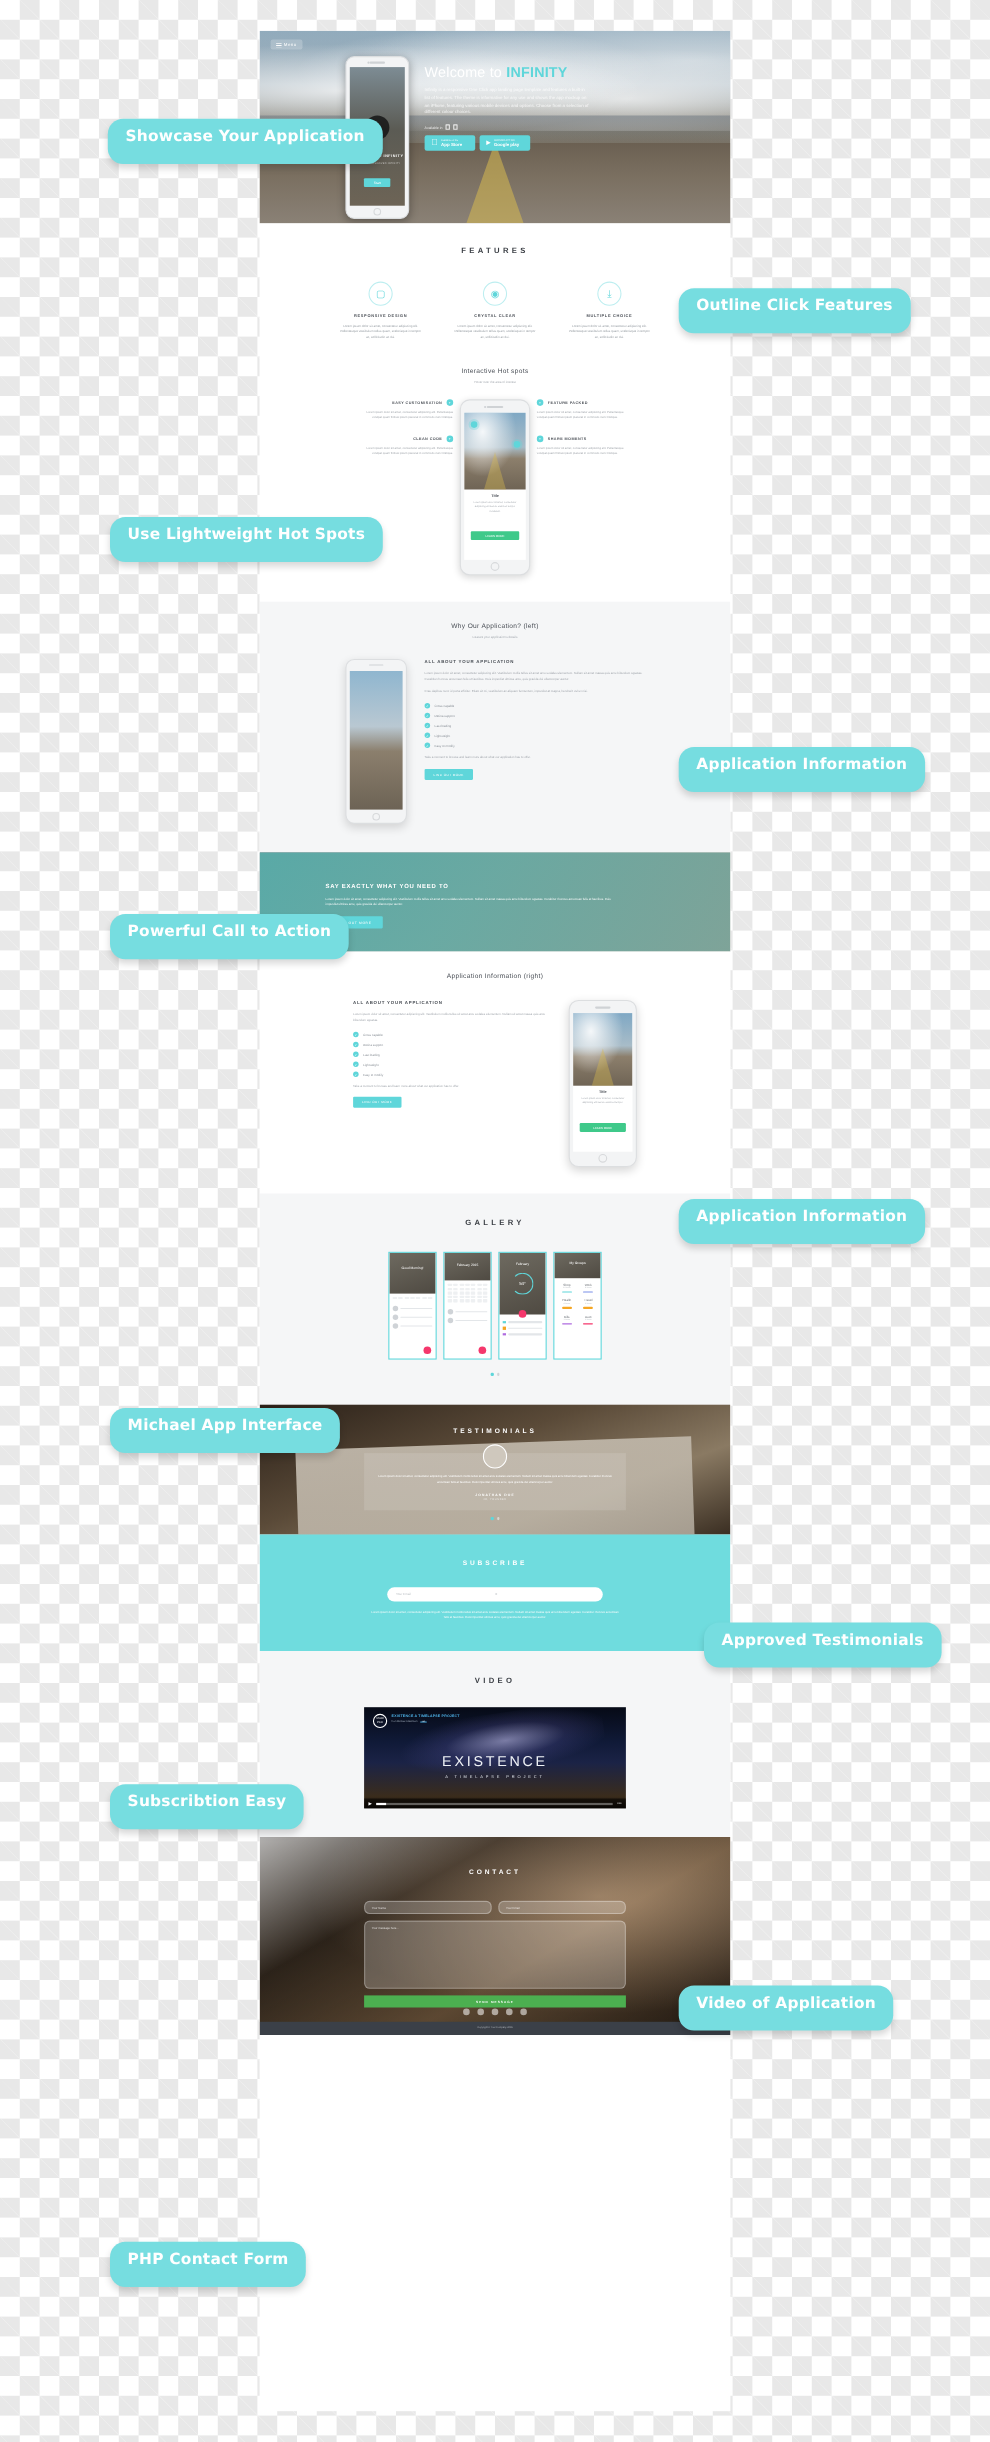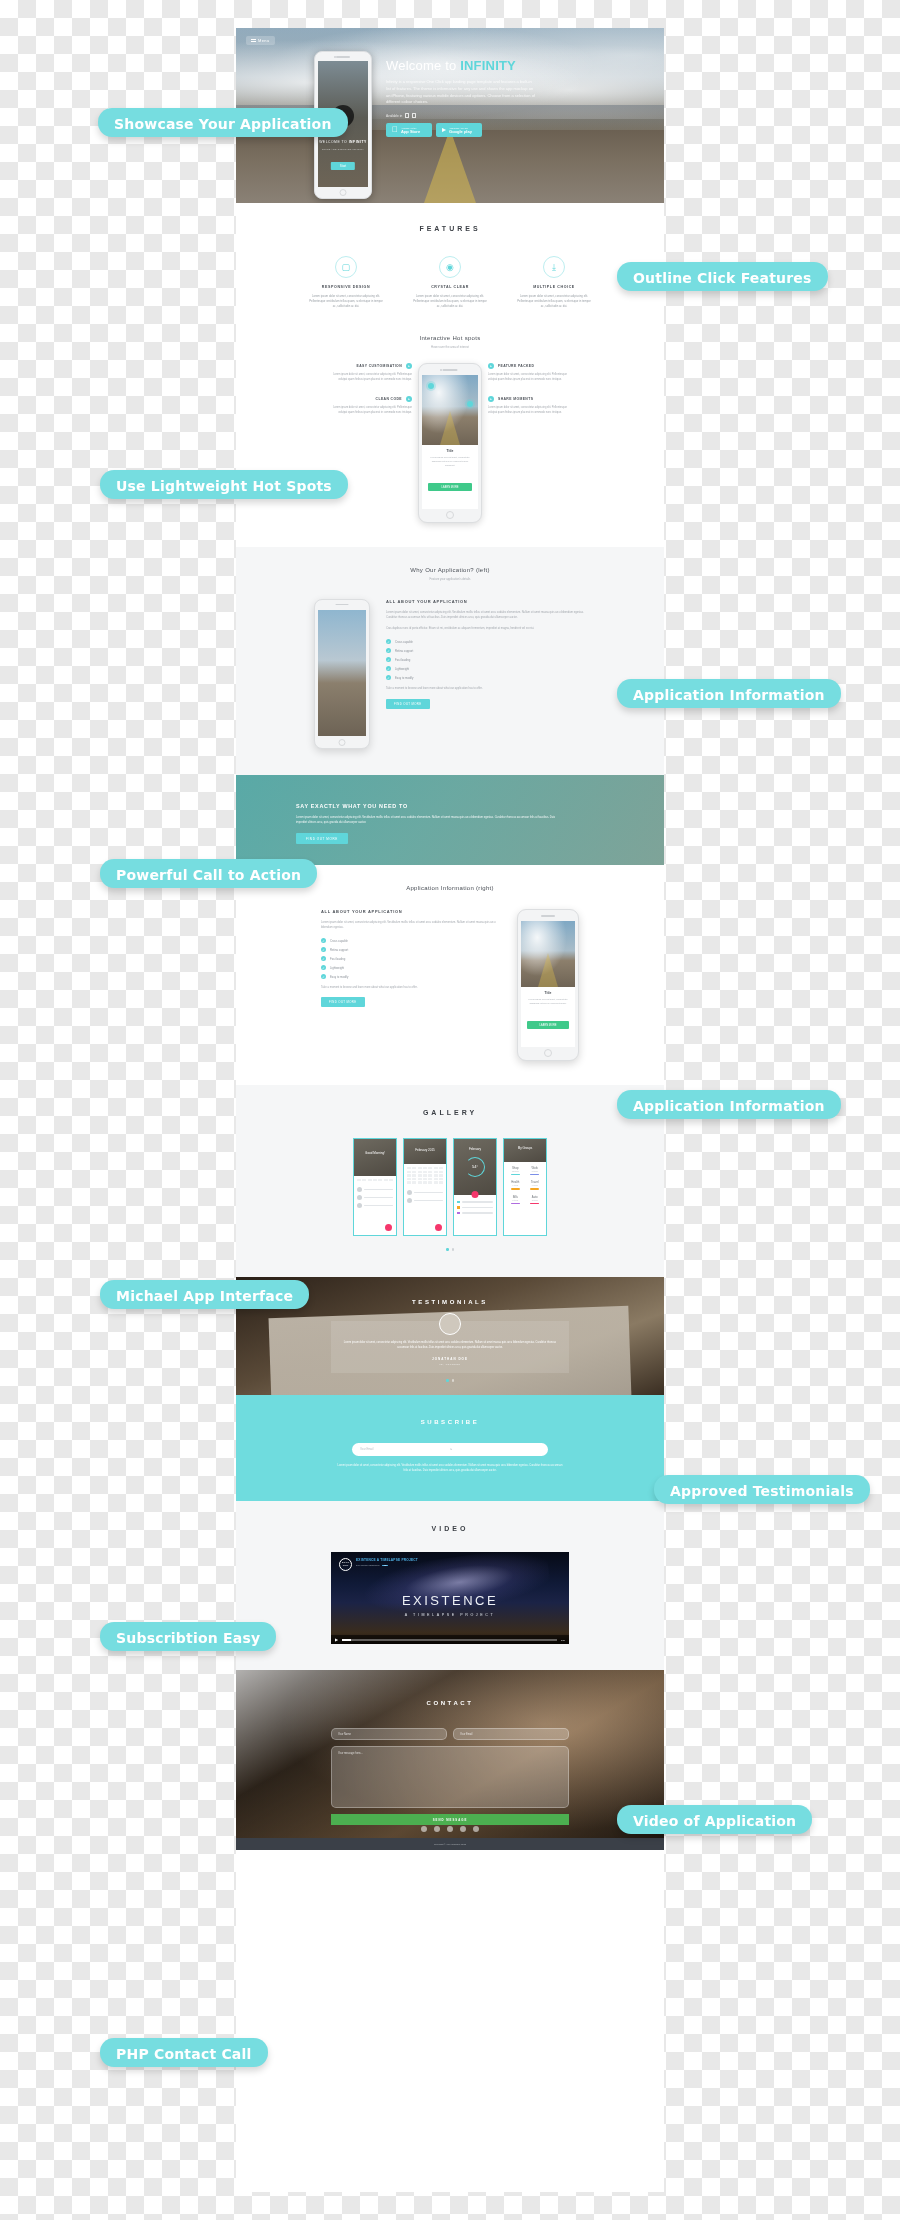--- a/index.html
+++ b/index.html
@@ -306,21 +306,21 @@
   .c-soc i{width:6px;height:6px;border-radius:50%;background:rgba(255,255,255,.55);display:block;}
   .c-foot{position:absolute;left:0;right:0;bottom:0;height:12px;background:#3b4048;
     display:flex;align-items:center;justify-content:center;color:#aeb3b9;font-size:2.2px;}
 
   
   .callout{
     position:absolute;
     background:#76dde0;
     color:#fff;
     border-radius:14px;
-    padding:9px 16px 6px;
+    padding:9px 16px 18px;
     font-family:"DejaVu Sans", sans-serif;
     font-weight:bold;
     font-size:14px;
     letter-spacing:.2px;
     white-space:nowrap;
     box-shadow:0 4px 7px rgba(0,0,0,.16);
     line-height:1;
   }
 </style>
 </head>
@@ -787,19 +787,19 @@
       <i></i>
     </div>
     <div class="c-foot">Copyright © Your Company 2015</div>
   </section>
 </div>
 
 <div class="callout" style="left:98px;top:108px">Showcase Your Application</div>
 <div class="callout" style="left:617px;top:262px">Outline Click Features</div>
 <div class="callout" style="left:100px;top:470px">Use Lightweight Hot Spots</div>
 <div class="callout" style="left:617px;top:679px">Application Information</div>
-<div class="callout" style="left:100px;top:859px">Powerful Call to Action</div>
+<div class="callout" style="left:100px;top:831px">Powerful Call to Action</div>
 <div class="callout" style="left:617px;top:1090px">Application Information</div>
 <div class="callout" style="left:100px;top:1280px">Michael App Interface</div>
-<div class="callout" style="left:654px;top:1475px">Approved Testimonials</div>
+<div class="callout" style="left:640px;top:1475px">Approved Testimonials</div>
 <div class="callout" style="left:100px;top:1622px">Subscribtion Easy</div>
 <div class="callout" style="left:617px;top:1805px">Video of Application</div>
-<div class="callout" style="left:100px;top:2038px">PHP Contact Call</div>
+<div class="callout" style="left:100px;top:2038px">PHP Contact Form</div>
 
 </body></html>

